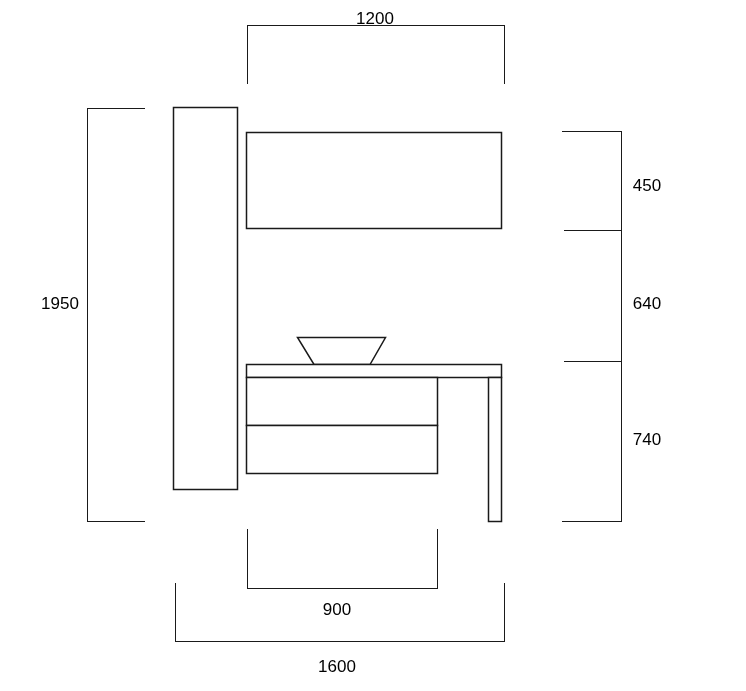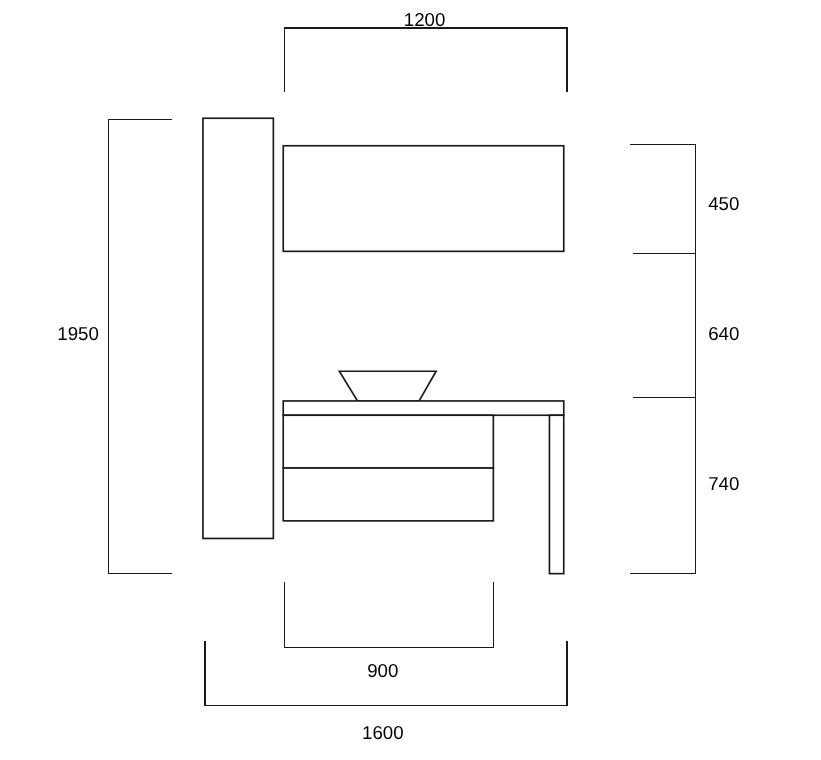--- a/index.html
+++ b/index.html
@@ -1,17 +1,17 @@
 <!DOCTYPE html>
 <html><head>
   <meta charset="utf-8">
   <style>
     html, body { margin: 0; padding: 0; background: #ffffff; }
     body { width: 746px; height: 691px; position: relative; overflow: hidden; }
-    #canvas { position: absolute; left: 15px; top: 0; width: 602px; height: 691px; }
+    #canvas { position: absolute; left: 4px; top: 0; width: 602px; height: 691px; }
     svg { display: block; }
     .line { stroke: #1a1a1a; stroke-width: 1.3; fill: none; shape-rendering: crispEdges; }
     .shape { stroke: #1a1a1a; stroke-width: 1.5; fill: #ffffff; }
     .dimtext {
       font-family: "Liberation Sans", sans-serif;
       font-size: 17px;
       fill: #000000;
     }
   </style>
 </head>

